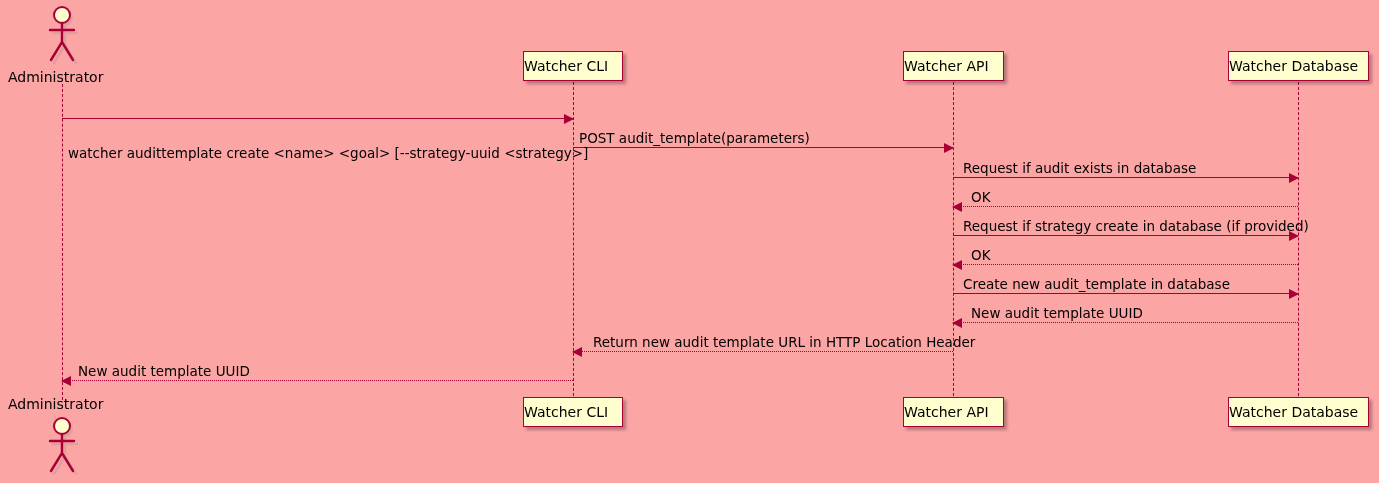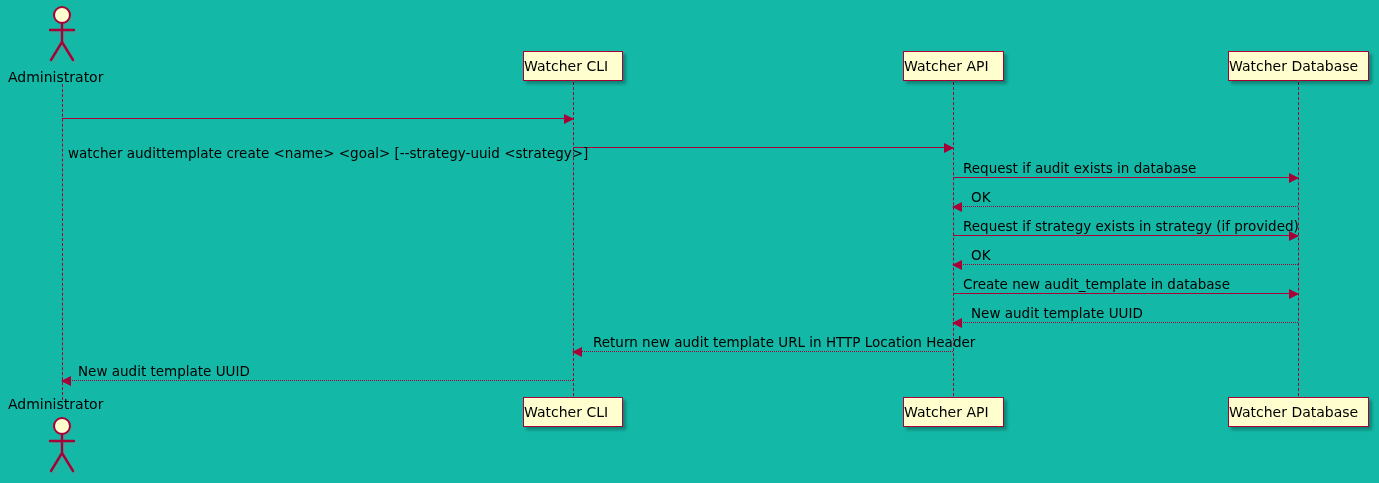--- a/index.html
+++ b/index.html
@@ -7,21 +7,21 @@
     padding: 0;
     background: #FFFFFF;
   }
   body {
     font-family: "DejaVu Sans", sans-serif;
   }
   #diagram {
     position: relative;
     width: 1379px;
     height: 483px;
-    background: #14b8a6;
+    background: #fca5a5;
     overflow: hidden;
   }
 
   
   .participant-box {
     position: absolute;
     background: #FEFECE;
     border: 1.5px solid #A80036;
     box-shadow: 3px 3px 3px rgba(0,0,0,0.28);
     box-sizing: border-box;
@@ -128,35 +128,36 @@
   </div>
 
   <div class="msg solid" style="left:62px; top:118px; width:511px;">
     <span class="arrowhead right"></span>
   </div>
   <div class="msg-label" style="left:68px; top:105px;margin-top:40px;">watcher audittemplate create &lt;name&gt; &lt;goal&gt; [--strategy-uuid &lt;strategy&gt;]</div>
 
   <div class="msg solid" style="left:573px; top:147px; width:380px;">
     <span class="arrowhead right"></span>
   </div>
+  <div class="msg-label" style="left:579px; top:130px;">POST audit_template(parameters)</div>
 
   <div class="msg solid" style="left:953px; top:177px; width:345px;">
     <span class="arrowhead right"></span>
   </div>
   <div class="msg-label" style="left:963px; top:160px;">Request if audit exists in database</div>
 
   <div class="msg dotted" style="left:953px; top:206px; width:345px;">
     <span class="arrowhead left"></span>
   </div>
   <div class="msg-label" style="left:971px; top:189px;">OK</div>
 
   <div class="msg solid" style="left:953px; top:235px; width:345px;">
     <span class="arrowhead right"></span>
   </div>
-  <div class="msg-label" style="left:963px; top:218px;">Request if strategy exists in strategy (if provided)</div>
+  <div class="msg-label" style="left:963px; top:218px;">Request if strategy create in database (if provided)</div>
 
   <div class="msg dotted" style="left:953px; top:264px; width:345px;">
     <span class="arrowhead left"></span>
   </div>
   <div class="msg-label" style="left:971px; top:247px;">OK</div>
 
   <div class="msg solid" style="left:953px; top:293px; width:345px;">
     <span class="arrowhead right"></span>
   </div>
   <div class="msg-label" style="left:963px; top:276px;">Create new audit_template in database</div>

